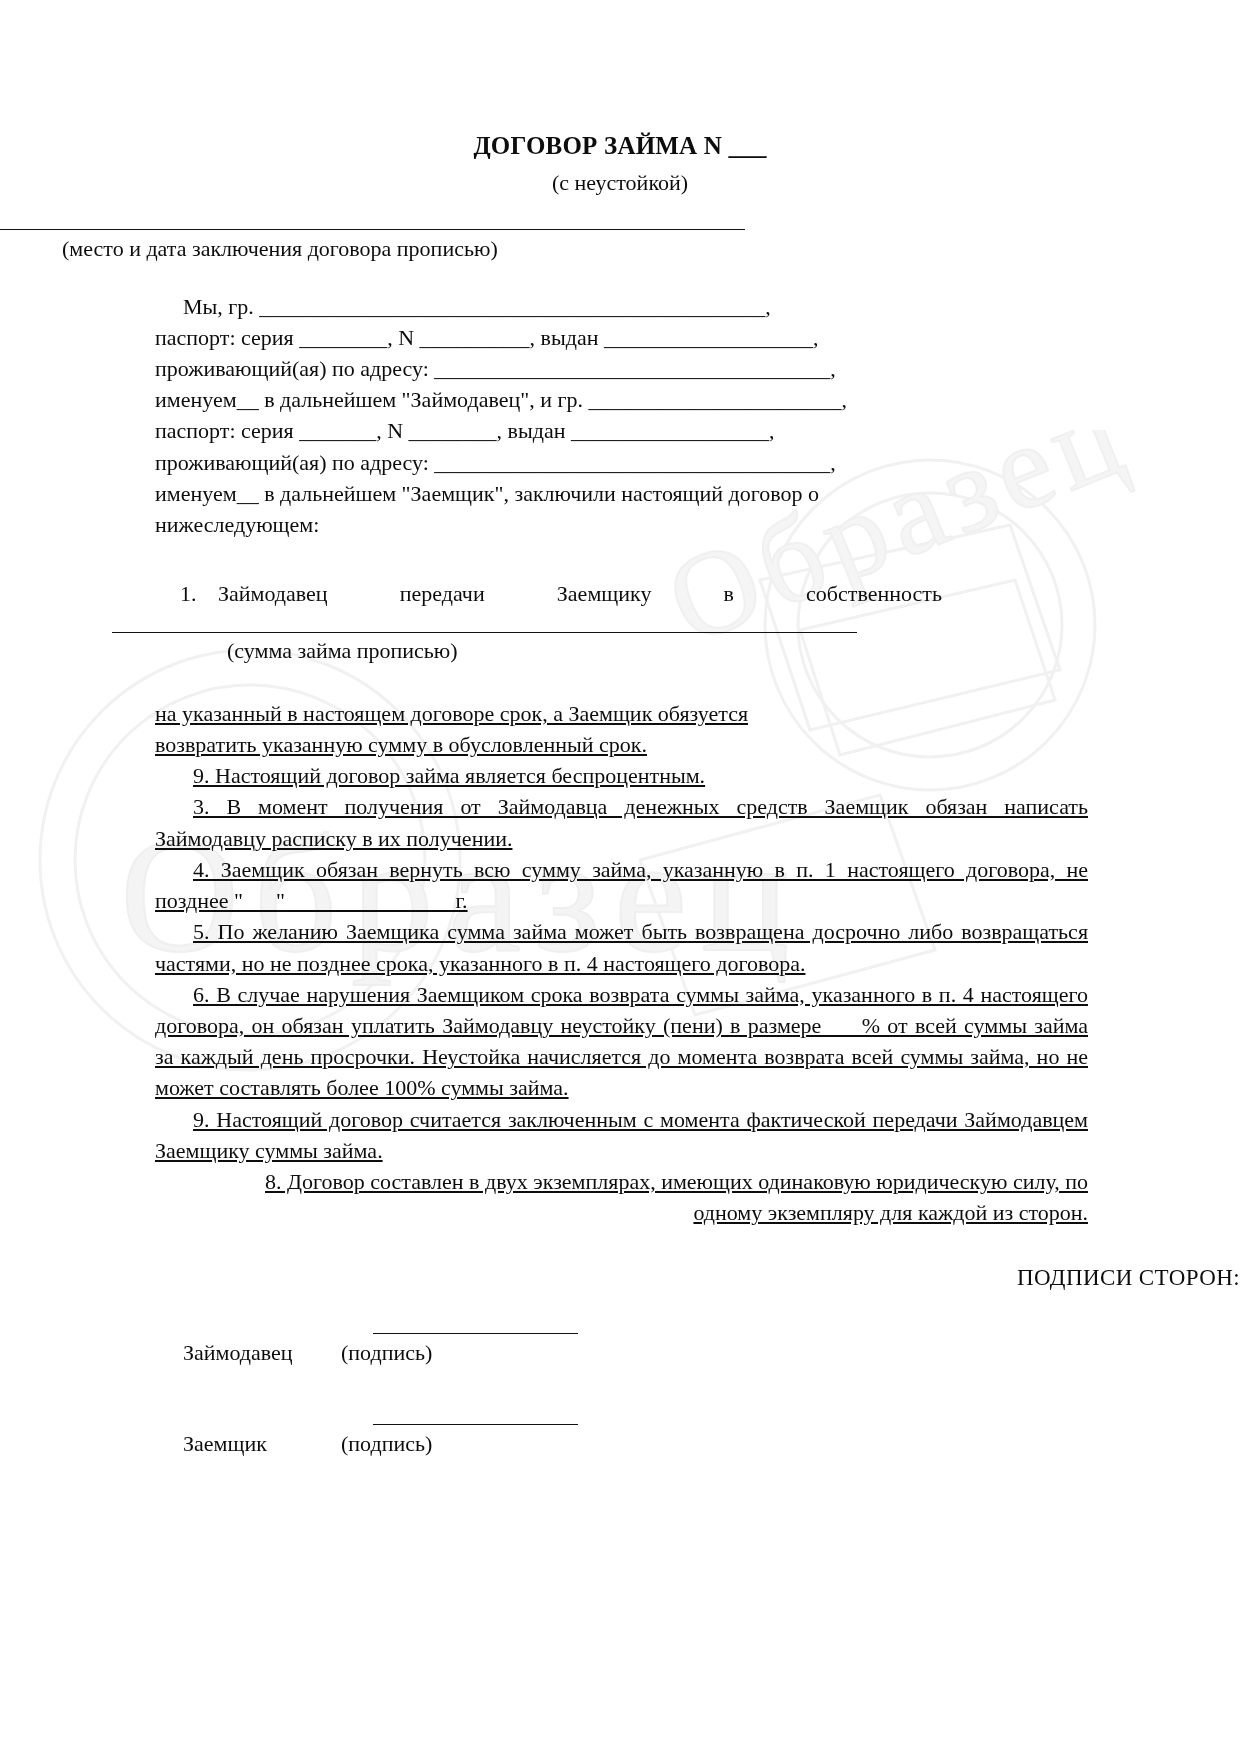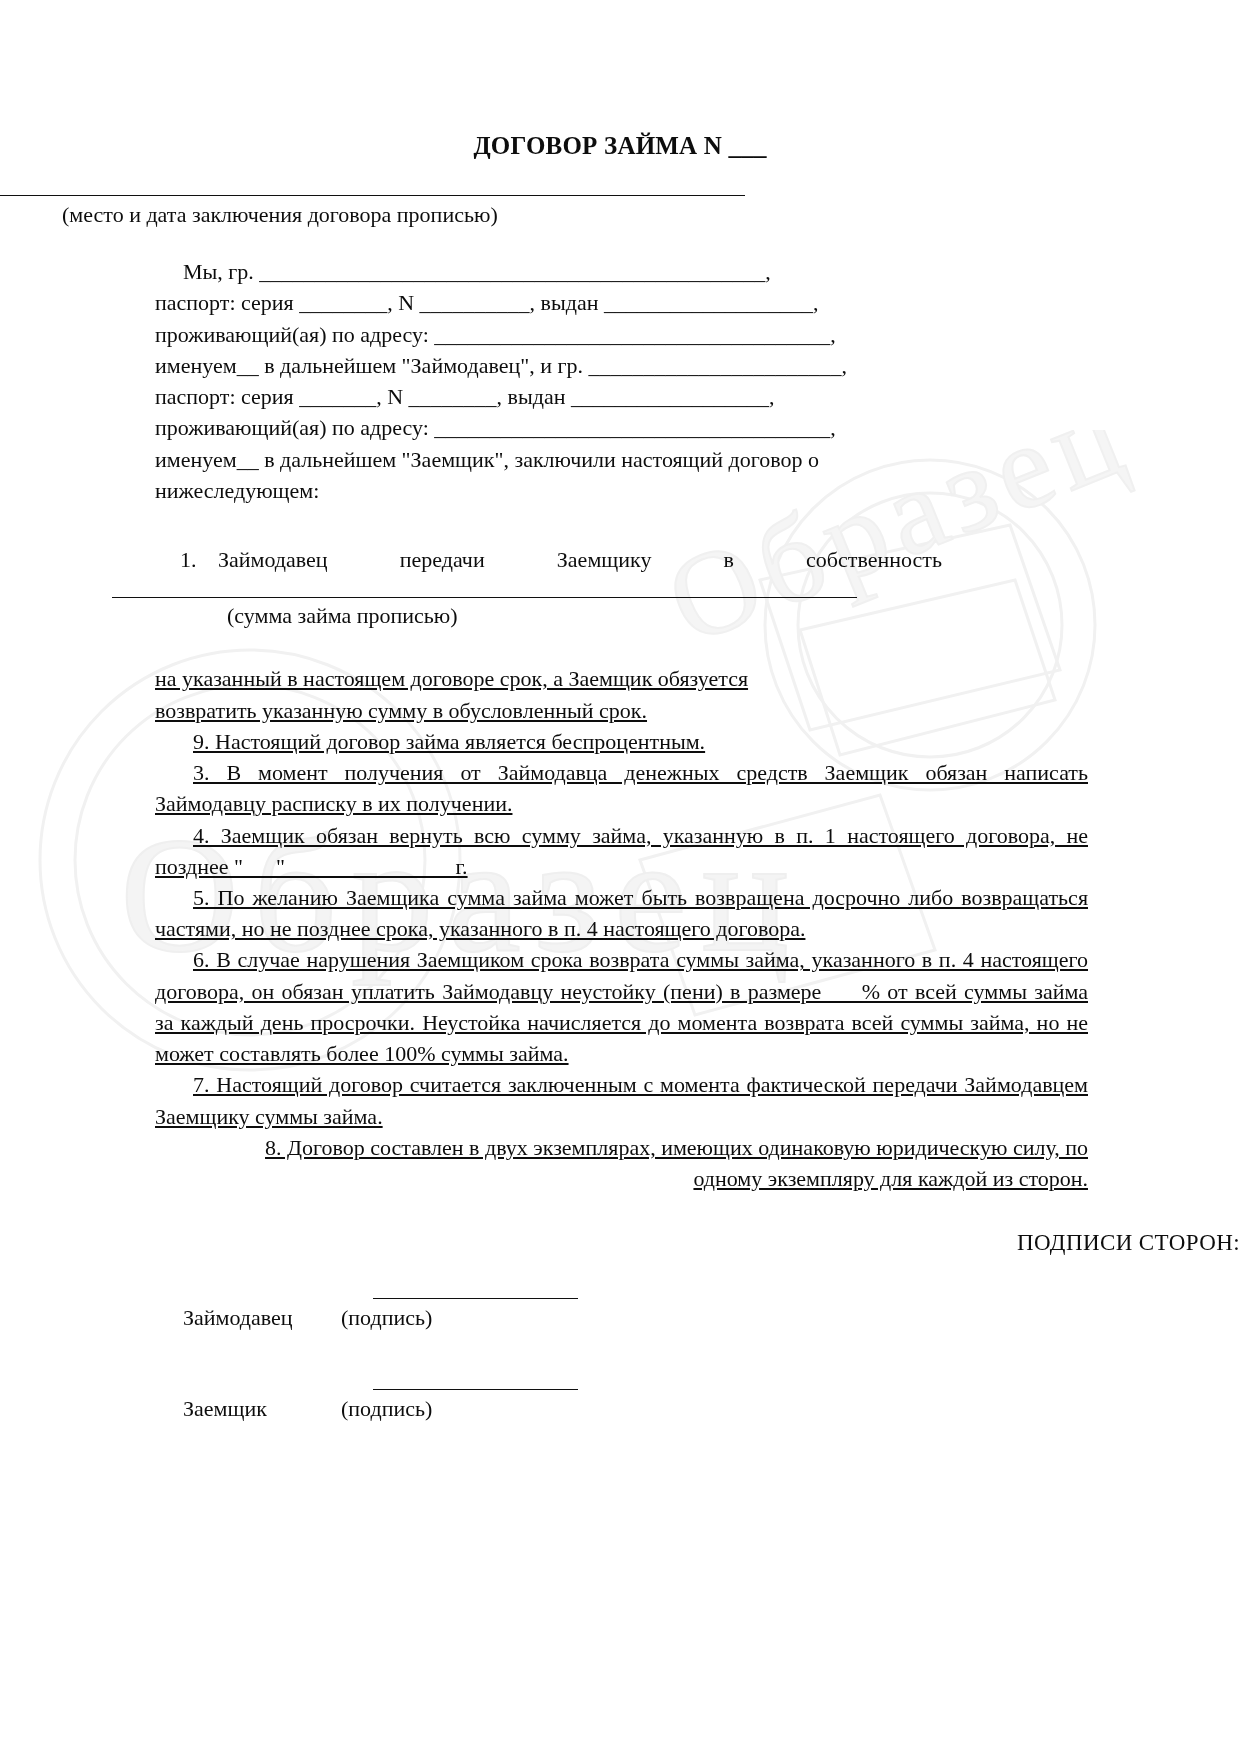--- a/index.html
+++ b/index.html
@@ -191,20 +191,21 @@
         <path d="M640 430 L880 365 L935 520 L695 585 Z"></path>
       </g>
       <text x="120" y="520" font-family="'Liberation Serif', serif" font-size="165" fill="#f4f4f4" stroke="#efefef" stroke-width="2" letter-spacing="14">Образец</text>
       <text x="690" y="215" font-family="'Liberation Serif', serif" font-size="120" fill="#f5f5f5" stroke="#f0f0f0" stroke-width="2" transform="rotate(-22 690 215)" letter-spacing="8">Образец</text>
     </svg>
   </div>
 
   <div class="content">
 
     <h1 class="doc-title">ДОГОВОР ЗАЙМА N ___</h1>
+    <div class="doc-subtitle">(с неустойкой)</div>
 
     <div class="place-block">
       <div class="rule"></div>
       <div class="rule-caption">(место и дата заключения договора прописью)</div>
     </div>
 
     <div class="party-block">
       <div class="party-line indent">Мы, гр. ______________________________________________,</div>
       <div class="party-line">паспорт: серия ________, N __________, выдан ___________________,</div>
       <div class="party-line">проживающий(ая) по адресу: ____________________________________,</div>
@@ -234,21 +235,21 @@
     </div>
 
     <div class="body-block">
       <p class="para nojust">на указанный в настоящем договоре срок, а Заемщик обязуется</p>
       <p class="para nojust">возвратить указанную сумму в обусловленный срок.</p>
       <p class="para ind nojust">9. Настоящий договор займа является беспроцентным.</p>
       <p class="para ind just">3. В момент получения от Займодавца денежных средств Заемщик обязан написать Займодавцу расписку в их получении.</p>
       <p class="para ind just">4. Заемщик обязан вернуть всю сумму займа, указанную в п. 1 настоящего договора, не позднее "___"___________ ____г.</p>
       <p class="para ind just">5. По желанию Заемщика сумма займа может быть возвращена досрочно либо возвращаться частями, но не позднее срока, указанного в п. 4 настоящего договора.</p>
       <p class="para ind just">6. В случае нарушения Заемщиком срока возврата суммы займа, указанного в п. 4 настоящего договора, он обязан уплатить Займодавцу неустойку (пени) в размере ___% от всей суммы займа за каждый день просрочки. Неустойка начисляется до момента возврата всей суммы займа, но не может составлять более 100% суммы займа.</p>
-      <p class="para ind just">7. Настоящий договор считается заключенным с момента фактической передачи Займодавцем Заемщику суммы займа.</p>
+      <p class="para ind just">9. Настоящий договор считается заключенным с момента фактической передачи Займодавцем Заемщику суммы займа.</p>
       <p class="para ind just">8. Договор составлен в двух экземплярах, имеющих одинаковую юридическую силу, по одному экземпляру для каждой из сторон.</p>
     </div>
 
     <div class="signatures-title">ПОДПИСИ СТОРОН:</div>
 
     <div class="sign-block">
       <div class="sign-row">
         <div class="sign-role">Займодавец</div>
         <div class="sign-lines">
           <div class="sign-rule"></div>

